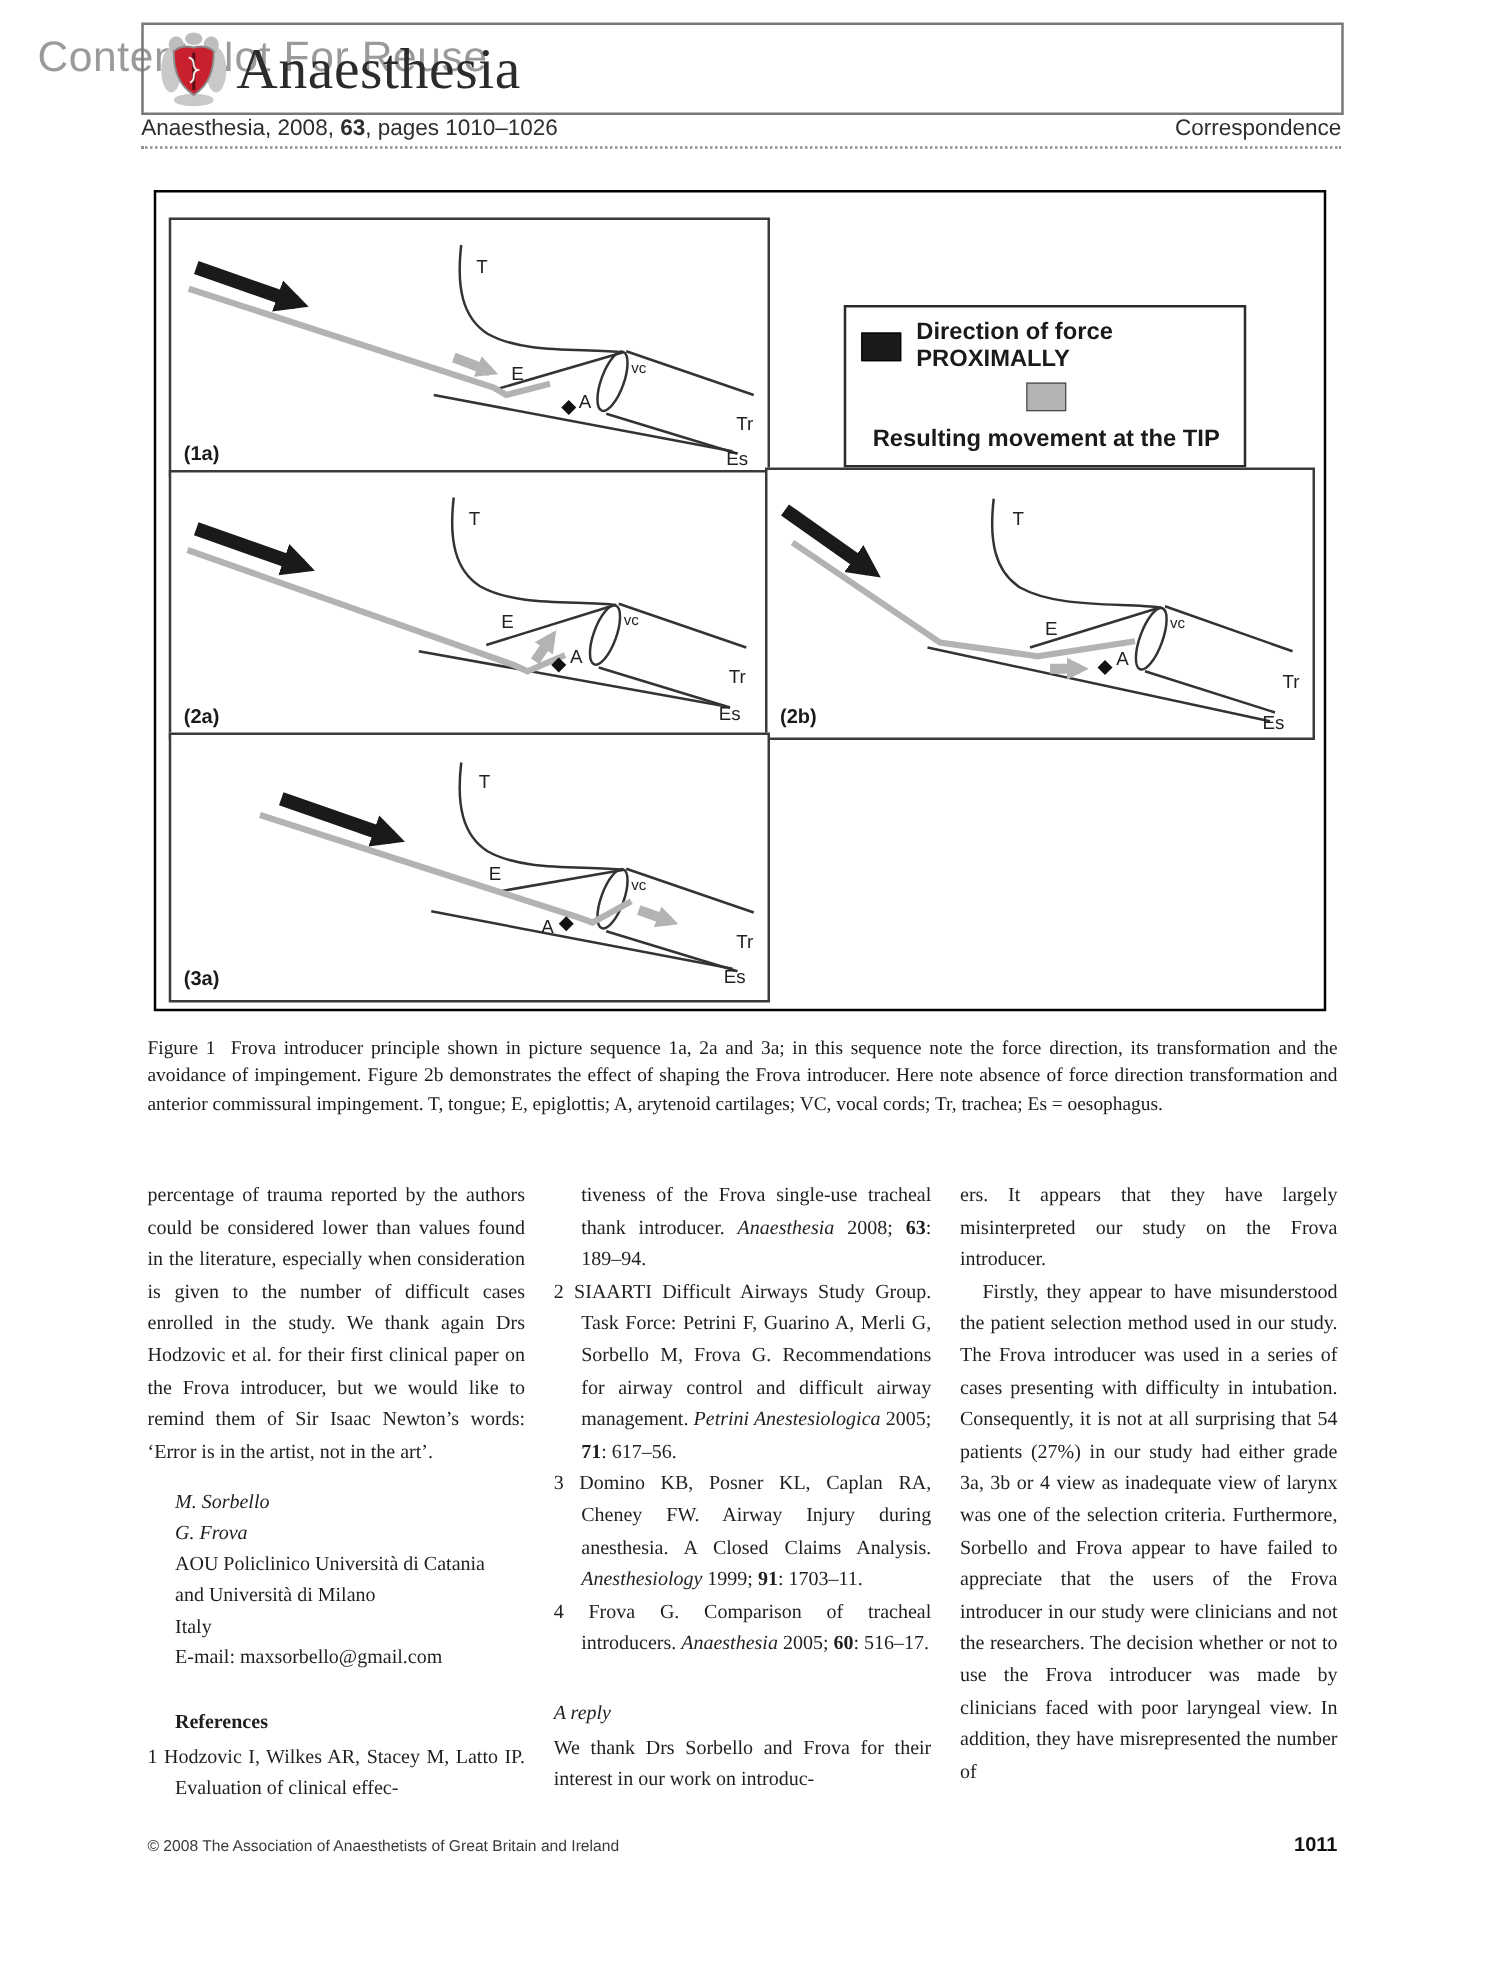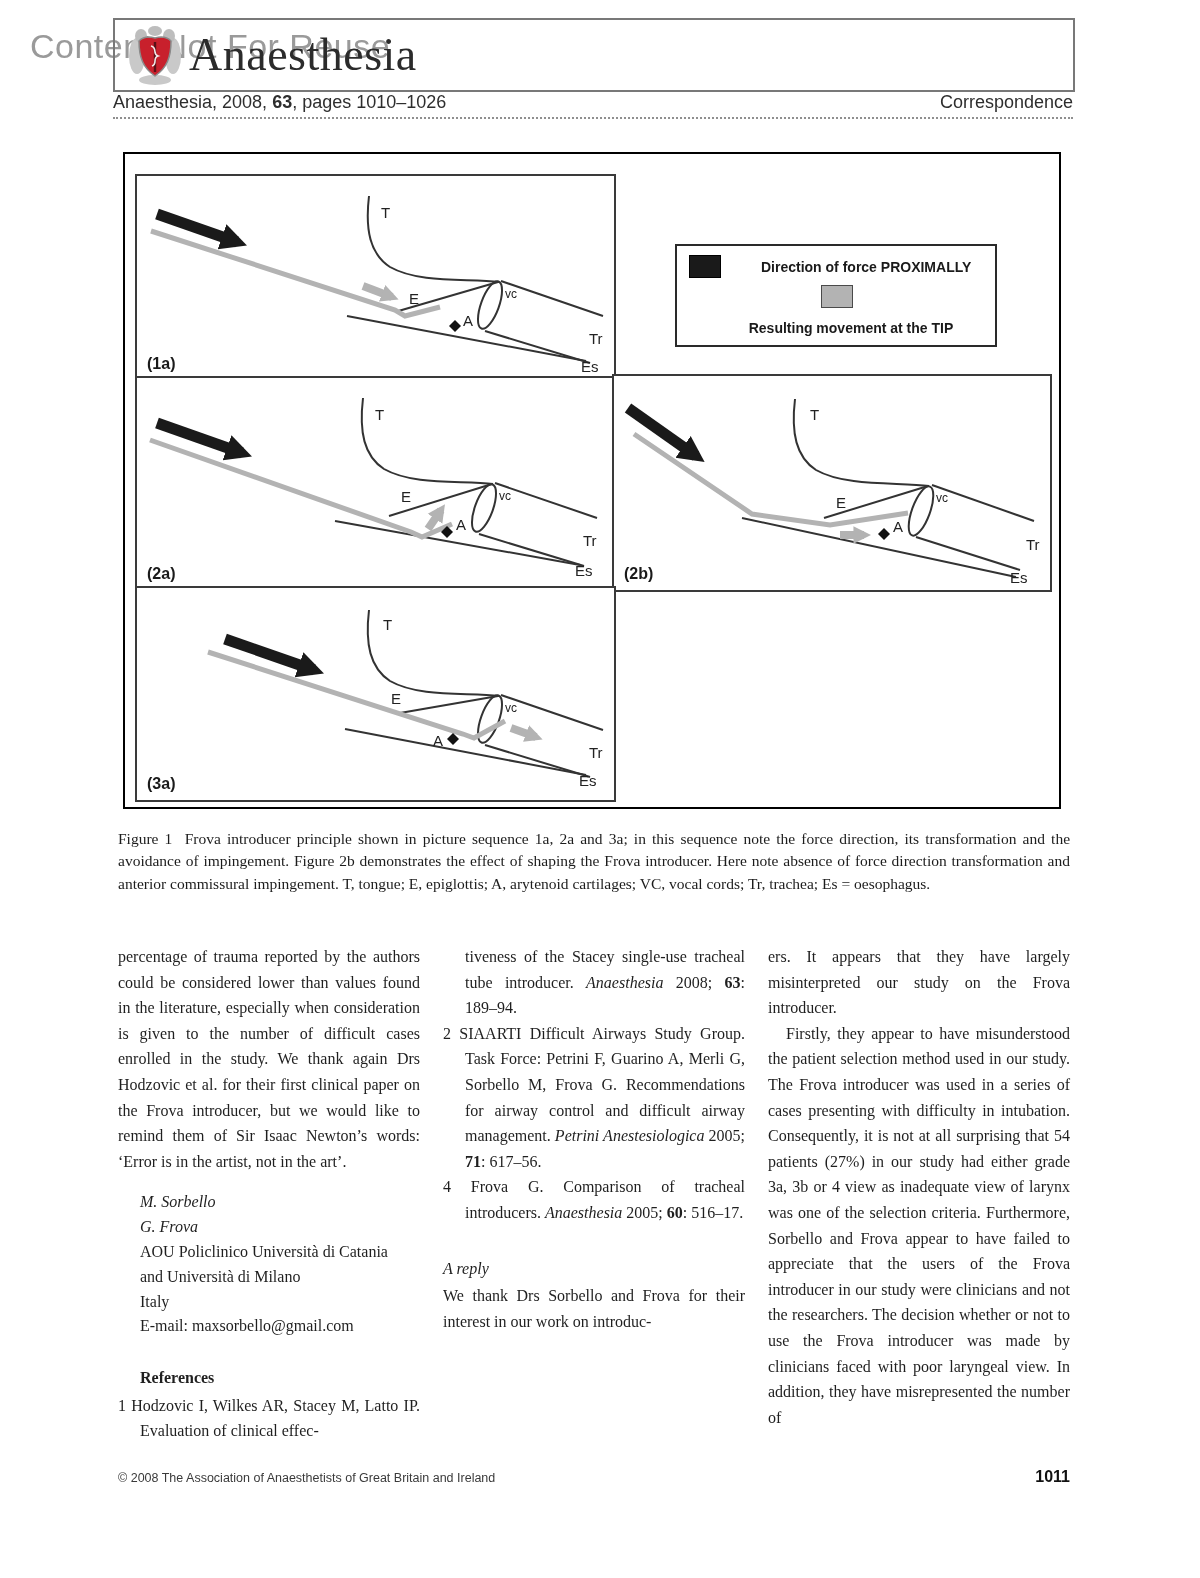--- a/index.html
+++ b/index.html
@@ -39,21 +39,21 @@
     font-family:"Liberation Sans",sans-serif;font-weight:bold;font-size:16px;color:#1a1a1a;}
 
   .legend{position:absolute;left:550px;top:90px;width:322px;border:2px solid #2a2a2a;
     background:#fff;padding:9px 10px 9px 12px;box-sizing:border-box;}
   .legend-row{display:flex;align-items:center;gap:12px;}
   .legend-row + .legend-row{margin-top:7px;flex-direction:column;}
   .swatch{width:30px;height:21px;flex:0 0 auto;}
   .swatch-black{background:#1a1a1a;border:1px solid #000;}
   .swatch-gray{background:#b3b3b3;border:1.5px solid #4a4a4a;}
   .legend-label{font-family:"Liberation Sans",sans-serif;font-weight:bold;
-    font-size:14px;color:#1a1a1a;margin-left:28px;}
+    font-size:19px;color:#1a1a1a;}
 
   .diag-label{font-family:"Liberation Sans",sans-serif;font-size:15px;fill:#222;}
   .diag-label-sm{font-family:"Liberation Sans",sans-serif;font-size:12px;fill:#222;}
   .anat{stroke:#333;stroke-width:2;fill:none;}
   .intro{stroke:#b3b3b3;stroke-width:5;fill:none;stroke-linejoin:miter;}
   .force{stroke:#1a1a1a;stroke-width:11;}
   .tip{stroke:#b3b3b3;stroke-width:8;}
 
   
   .caption{position:absolute;left:118px;top:828px;width:952px;z-index:2;
@@ -238,22 +238,23 @@
       <div>AOU Policlinico Università di Catania</div>
       <div>and Università di Milano</div>
       <div>Italy</div>
       <div>E-mail: maxsorbello@gmail.com</div>
     </div>
     <div class="refs-heading">References</div>
     <div class="ref"><span>1</span>&nbsp;<span>Hodzovic I, Wilkes AR, Stacey M, Latto IP. Evaluation of clinical effec-</span></div>
   </div>
 
   <div class="col">
-    <div class="ref-cont"><span>tiveness of the Stacey single-use tracheal tube introducer. </span><span class="jname">Anaesthesia</span><span> 2008; </span><span class="vol">63</span><span>: 189–94.</span></div>
+    <div class="ref-cont"><span>tiveness of the Frova single-use tracheal thank introducer. </span><span class="jname">Anaesthesia</span><span> 2008; </span><span class="vol">63</span><span>: 189–94.</span></div>
     <div class="ref"><span>2</span>&nbsp;<span>SIAARTI Difficult Airways Study Group. Task Force: Petrini F, Guarino A, Merli G, Sorbello M, Frova G. Recommendations for airway control and difficult airway management. </span><span class="jname">Petrini Anestesiologica</span><span> 2005; </span><span class="vol">71</span><span>: 617–56.</span></div>
+    <div class="ref"><span>3</span>&nbsp;<span>Domino KB, Posner KL, Caplan RA, Cheney FW. Airway Injury during anesthesia. A Closed Claims Analysis. </span><span class="jname">Anesthesiology</span><span> 1999; </span><span class="vol">91</span><span>: 1703–11.</span></div>
     <div class="ref"><span>4</span>&nbsp;<span>Frova G. Comparison of tracheal introducers. </span><span class="jname">Anaesthesia</span><span> 2005; </span><span class="vol">60</span><span>: 516–17.</span></div>
     <div class="reply-heading">A reply</div>
     <p>We thank Drs Sorbello and Frova for their interest in our work on introduc-</p>
   </div>
 
   <div class="col">
     <p>ers. It appears that they have largely misinterpreted our study on the Frova introducer.</p>
     <p class="indent">Firstly, they appear to have misunderstood the patient selection method used in our study. The Frova introducer was used in a series of cases presenting with difficulty in intubation. Consequently, it is not at all surprising that 54 patients (27%) in our study had either grade 3a, 3b or 4 view as inadequate view of larynx was one of the selection criteria. Furthermore, Sorbello and Frova appear to have failed to appreciate that the users of the Frova introducer in our study were clinicians and not the researchers. The decision whether or not to use the Frova introducer was made by clinicians faced with poor laryngeal view. In addition, they have misrepresented the number of</p>
   </div>
 </div>

